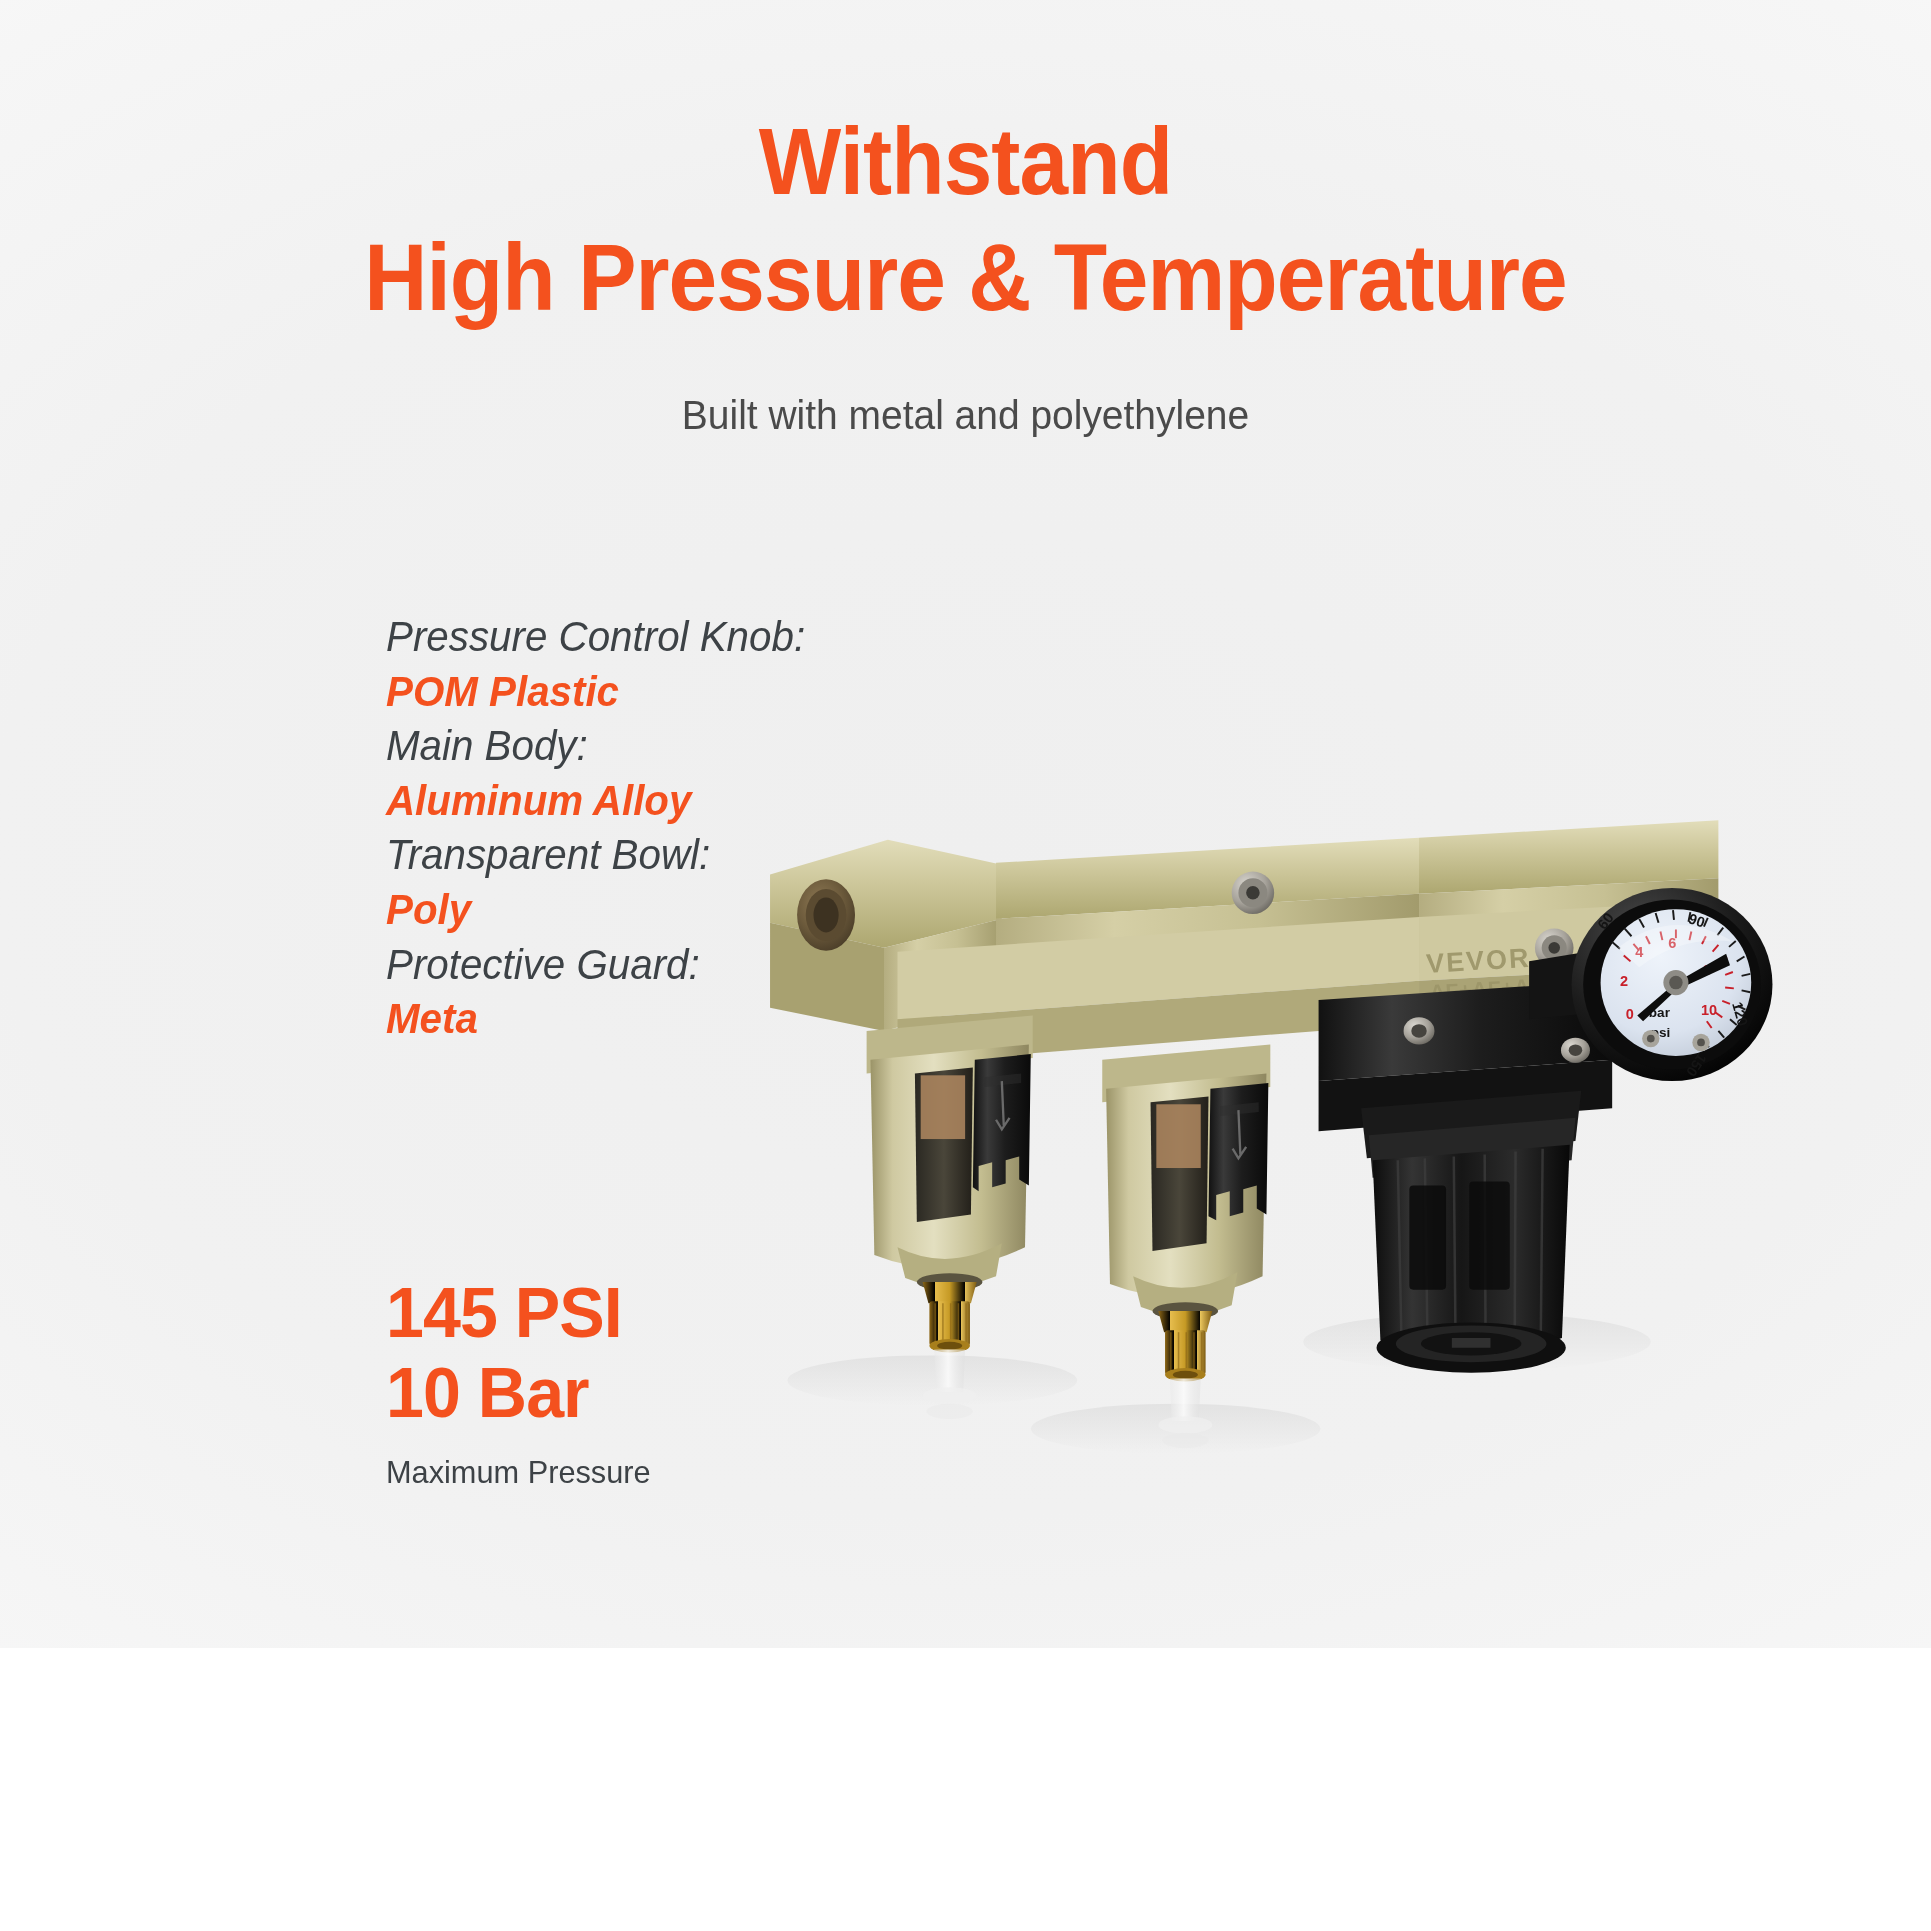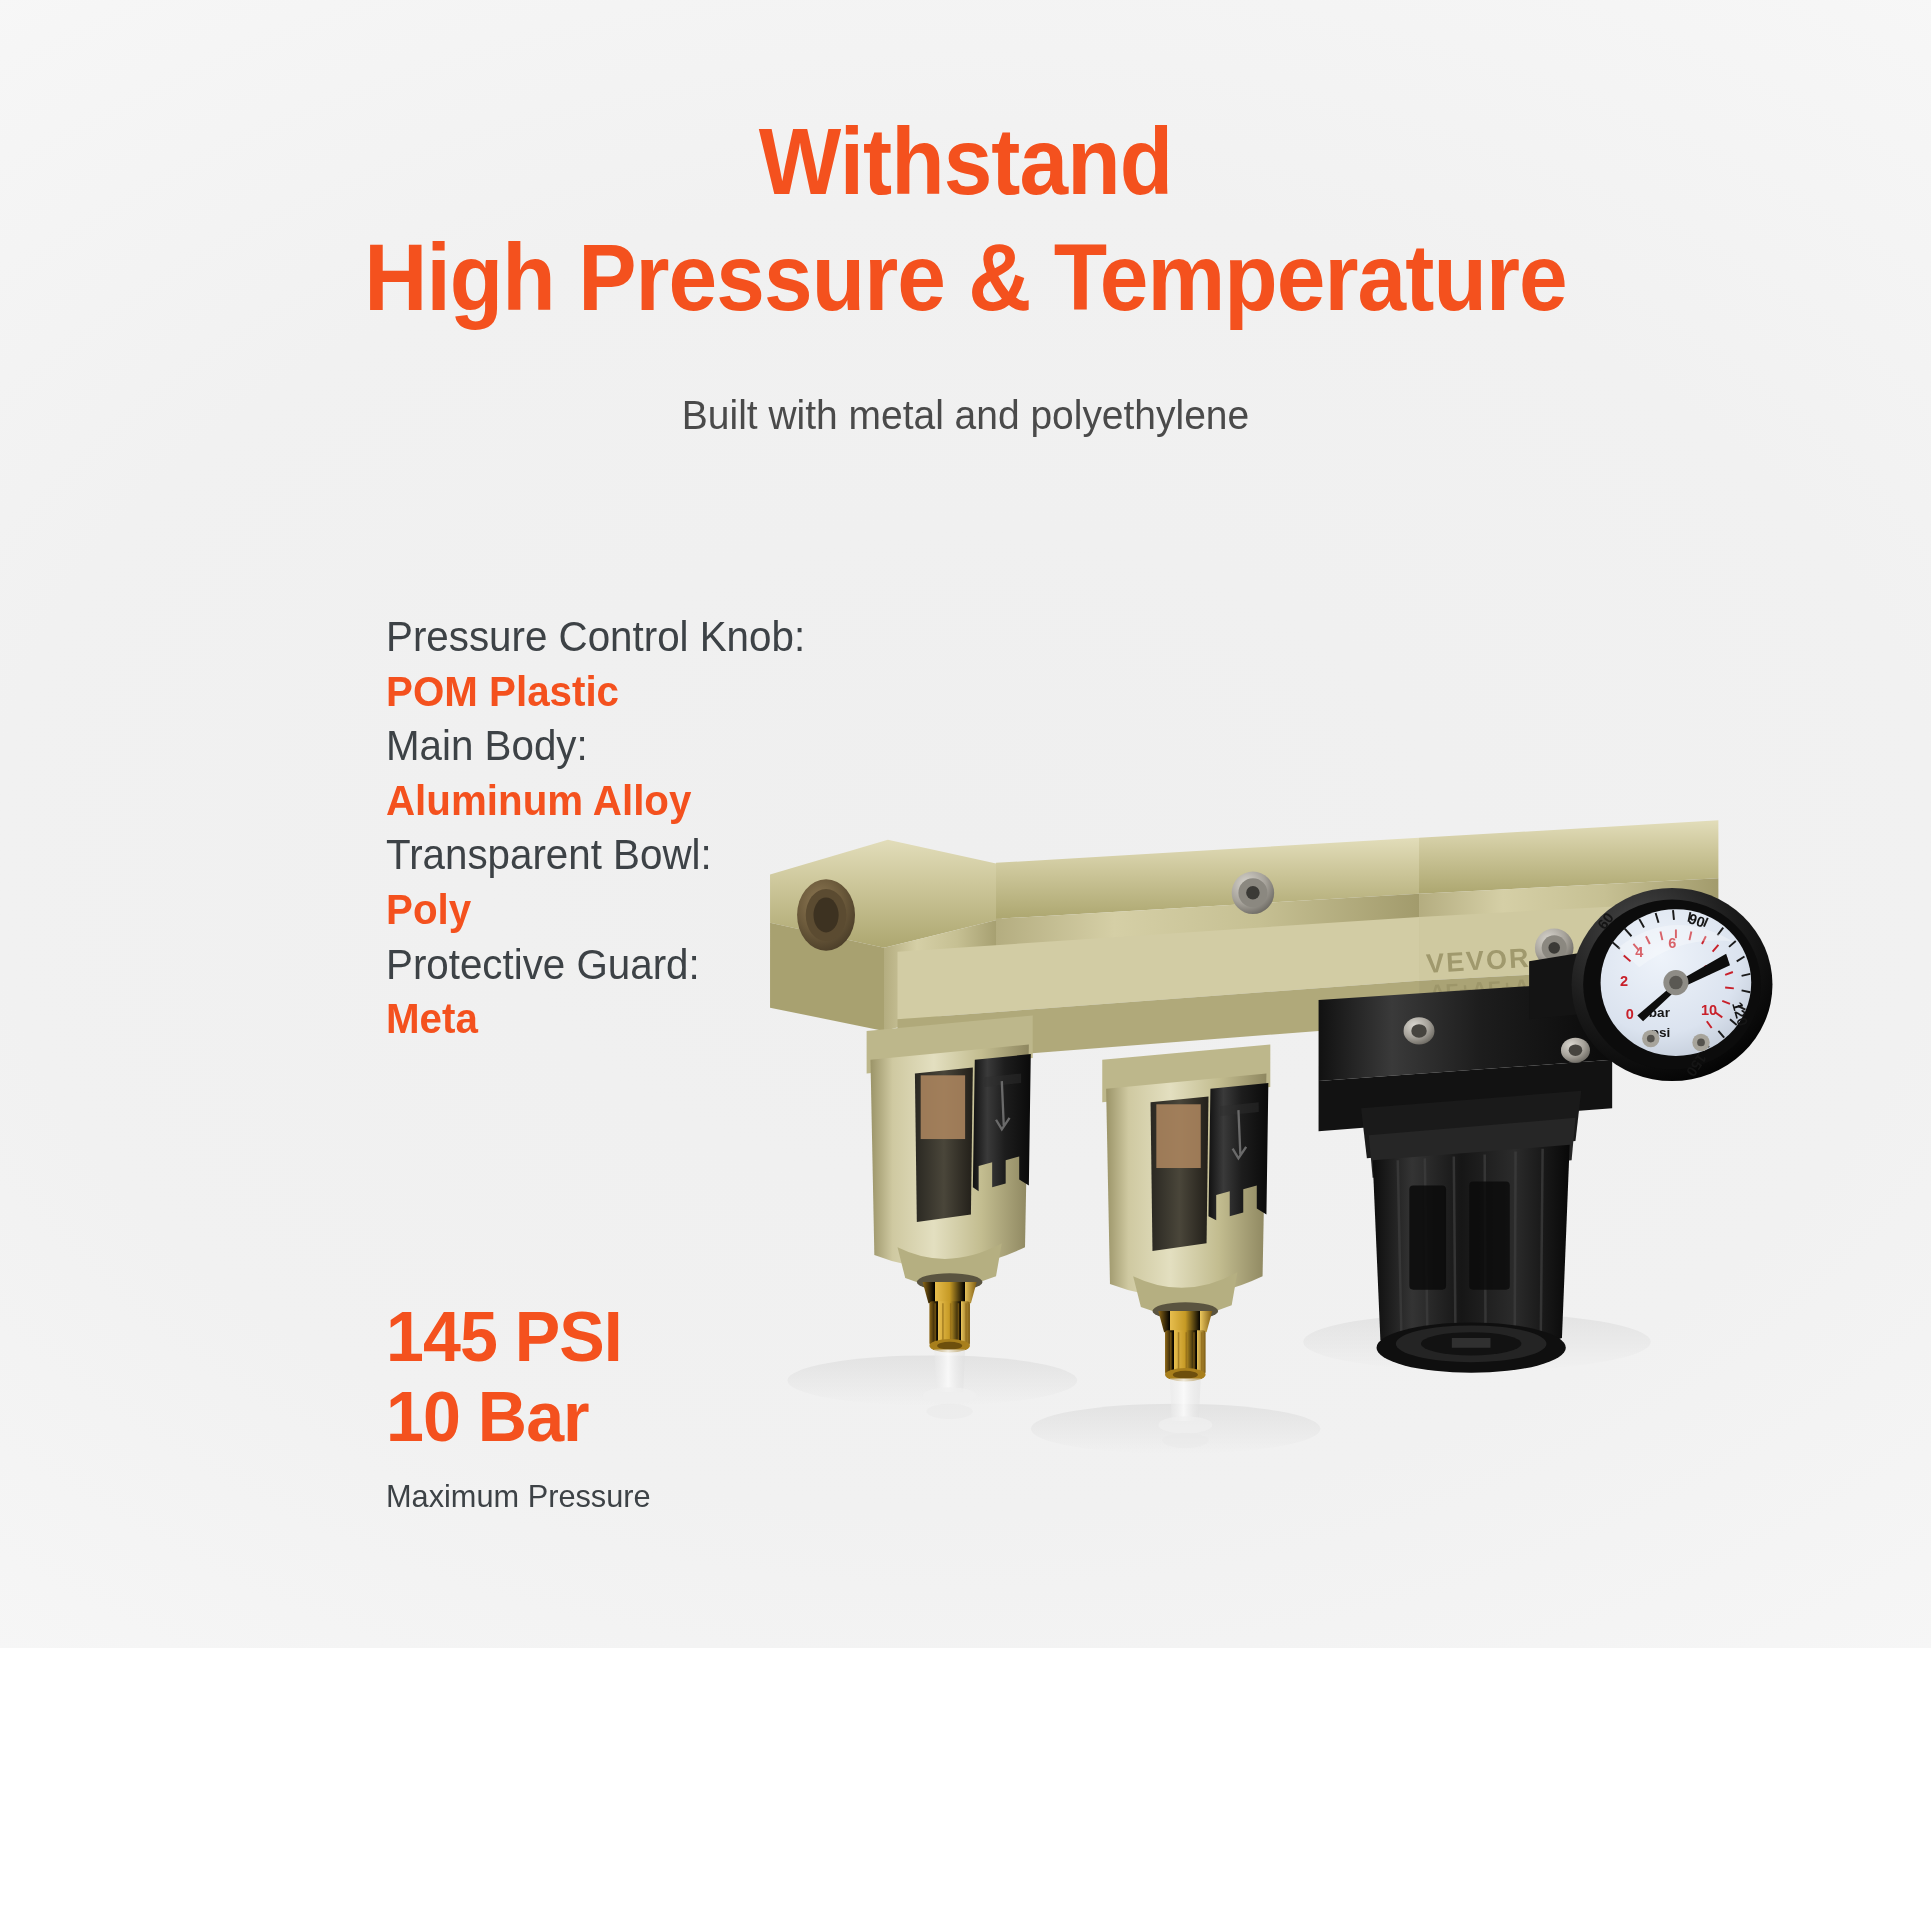--- a/index.html
+++ b/index.html
@@ -46,21 +46,21 @@
     position:absolute;left:0;right:0;top:392px;
     text-align:center;
     color:#4a4a4a;
     font-size:41px;
     font-weight:400;
     letter-spacing:0px;
     transform:scaleX(0.95);
   }
   
   .specs{
-    position:absolute;left:386px;top:610px;width:541px;
+    position:absolute;left:386px;top:610px;width:541px;font-style:italic;
   }
   .spec-label{
     color:#3d4246;
     font-size:42px;
     font-weight:400;
     line-height:1.30;
     white-space:nowrap;
     transform:scaleX(0.96);
     transform-origin:left center;
   }
@@ -68,21 +68,21 @@
     color:#F4511E;
     font-size:42px;
     font-weight:bold;
     line-height:1.30;
     white-space:nowrap;
     transform:scaleX(0.96);
     transform-origin:left center;
   }
   
   .stat{position:absolute;left:386px;}
-  .stat-pressure{top:1273px;margin-top:24px;}
+  .stat-pressure{top:1273px;}
   .stat-temp{top:1593px;}
   .stat-big{
     color:#F4511E;
     font-size:71px;
     font-weight:bold;
     line-height:1.13;
     letter-spacing:-1px;
     white-space:nowrap;
     transform:scaleX(0.96);
     transform-origin:left center;

